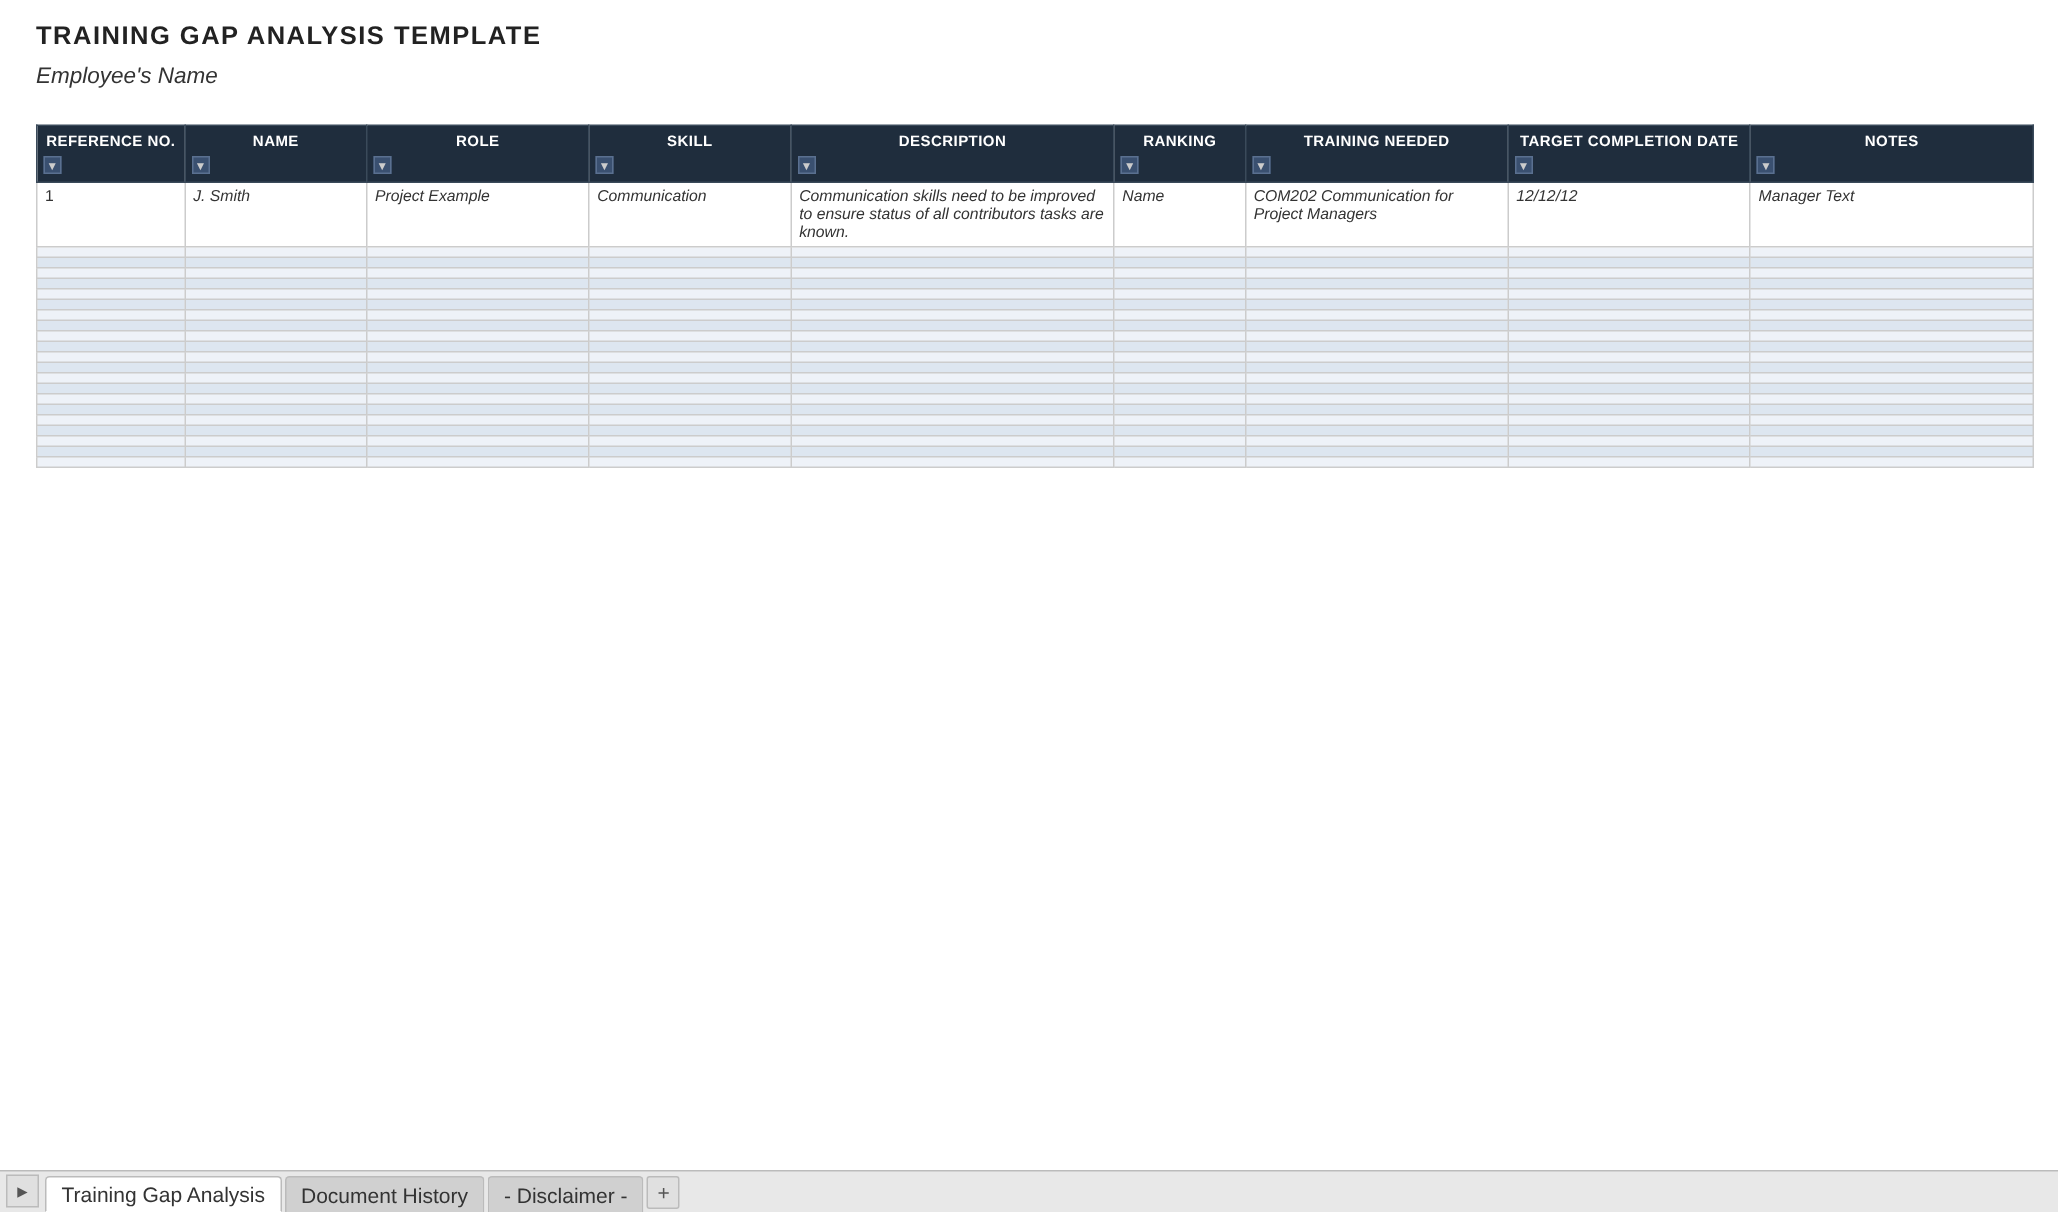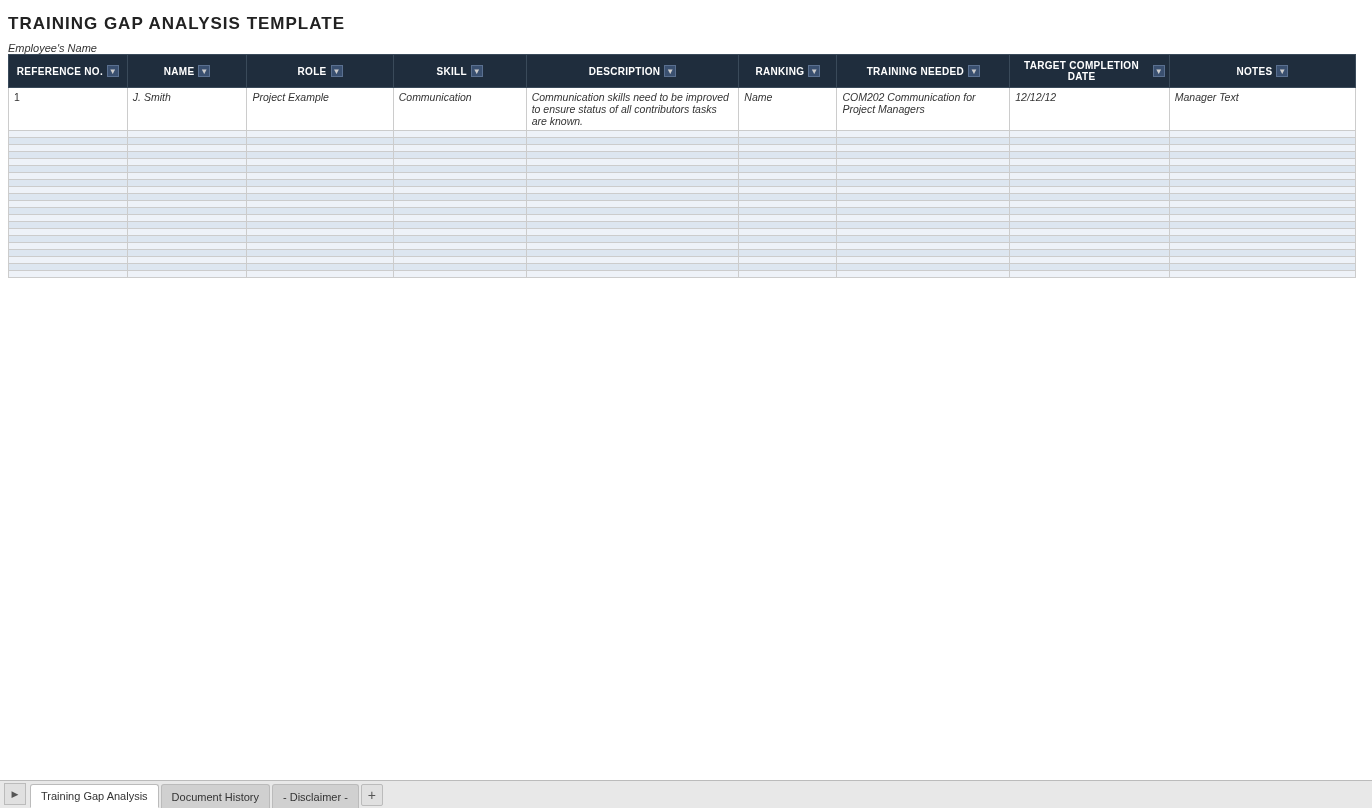--- a/index.html
+++ b/index.html
@@ -5,37 +5,37 @@
     * { box-sizing: border-box; margin: 0; padding: 0; }
     body {
       font-family: Arial, sans-serif;
       background: #ffffff;
       font-size: 11px;
       color: #333;
       overflow: hidden;
     }
 
     .main-content {
-      padding: 14px 16px 0 8px;
+      padding: 14px 16px 0 24px;
       position: relative;
     }
 
     .page-title {
       font-size: 17px;
       font-weight: bold;
       letter-spacing: 1px;
       color: #222;
       margin-bottom: 8px;
       text-transform: uppercase;
     }
 
     .employee-label {
-      font-size: 11px;
+      font-size: 15px;
       color: #333;
-      margin-bottom: 0;
+      margin-bottom: 24px;
       font-style: italic;
     }
 
     
     .main-table {
       width: 100%;
       border-collapse: collapse;
       font-size: 10.5px;
     }
 
@@ -46,23 +46,23 @@
       padding: 5px 4px;
       border: 1px solid #3a4a5a;
       font-weight: bold;
       font-size: 10px;
       letter-spacing: 0.3px;
       text-transform: uppercase;
     }
 
     .main-table th .th-inner {
       display: flex;
-      align-items: center;
       justify-content: center;
       gap: 4px;
+      flex-direction: column;
     }
 
     .dropdown-arrow {
       display: inline-block;
       width: 12px;
       height: 12px;
       background: #3a5070;
       border: 1px solid #5a7090;
       color: #ccc;
       font-size: 8px;
@@ -184,21 +184,21 @@
     }
 
     .tab {
       display: flex;
       align-items: center;
       height: 24px;
       padding: 0 10px;
       border: 1px solid #bbb;
       border-bottom: none;
       background: #d0d0d0;
-      font-size: 11px;
+      font-size: 14px;
       cursor: pointer;
       color: #333;
       border-radius: 3px 3px 0 0;
     }
 
     .tab.active {
       background: #ffffff;
       border-bottom: 1px solid #ffffff;
       font-weight: normal;
     }

